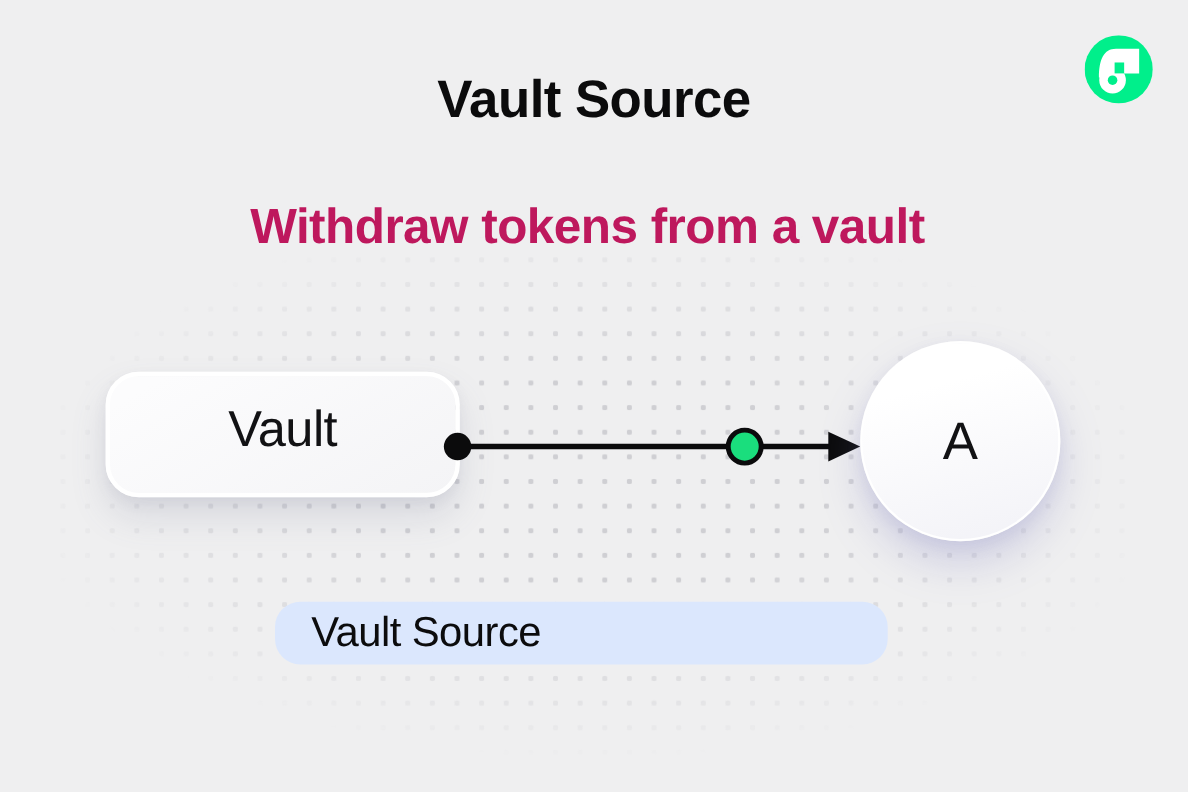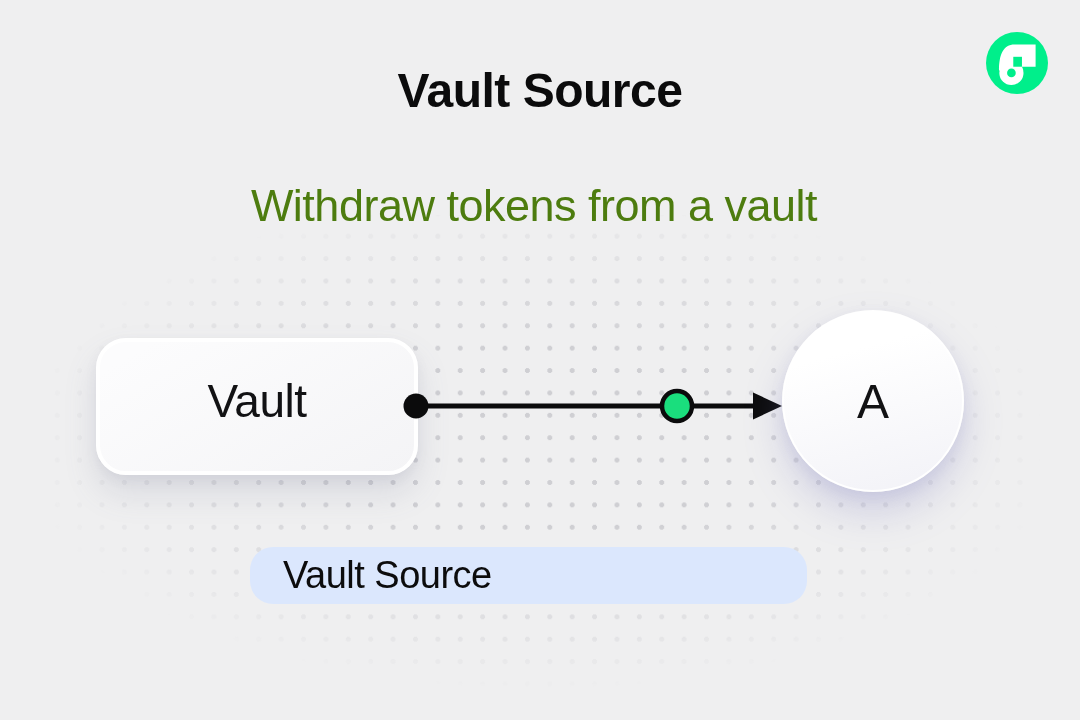--- a/index.html
+++ b/index.html
@@ -29,26 +29,26 @@
 
   .title {
     position: absolute; left: 0; top: 63px; width: 1080px;
     text-align: center;
     font-size: 48px; font-weight: 800; letter-spacing: -0.5px;
     color: #0b0b0c;
   }
   .subtitle {
     position: absolute; left: 0; top: 180px; width: 1068px;
     text-align: center;
-    font-size: 45px; font-weight: 400; letter-spacing: -0.5px;
-    color: #4d7c0f;
+    font-size: 45px; font-weight: 700; letter-spacing: -0.5px;
+    color: #be185d;
   }
 
   .vault-node {
-    position: absolute; left: 96px; top: 338px; width: 322px; height: 137px;
+    position: absolute; left: 96px; top: 338px; width: 322px; height: 114px;
     border-radius: 30px;
     background: linear-gradient(150deg, #fcfcfd 10%, #f4f4f6 100%);
     border: 4px solid #ffffff;
     box-shadow: 0 18px 32px rgba(109,110,142,0.17), 0 5px 12px rgba(109,110,142,0.08);
     display: flex; align-items: center; justify-content: center;
   }
   .vault-node .node-label {
     font-size: 46px; color: #121214; letter-spacing: -0.5px;
     transform: translateY(-6px);
   }

